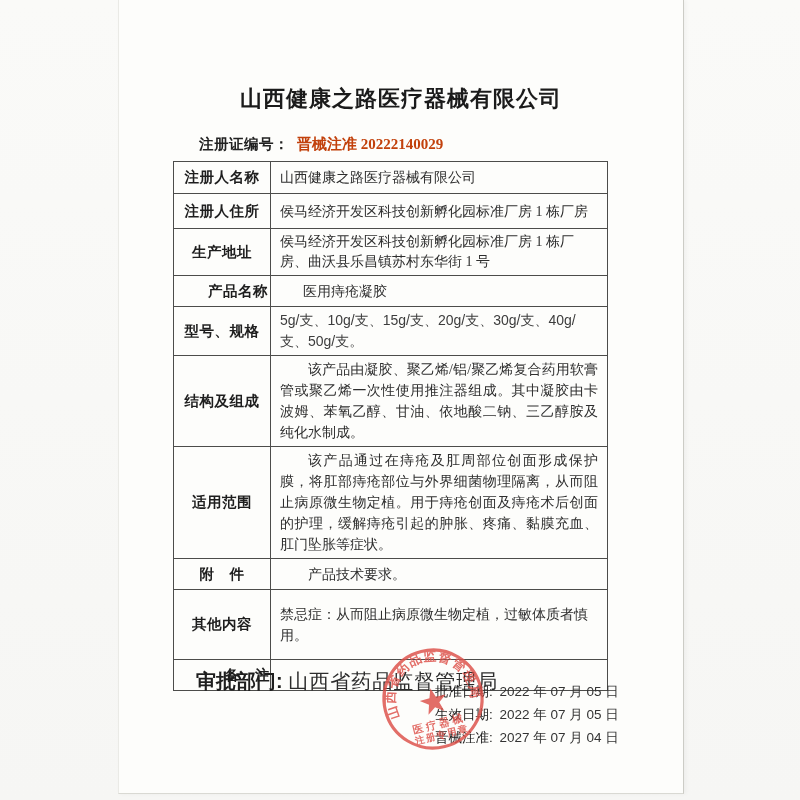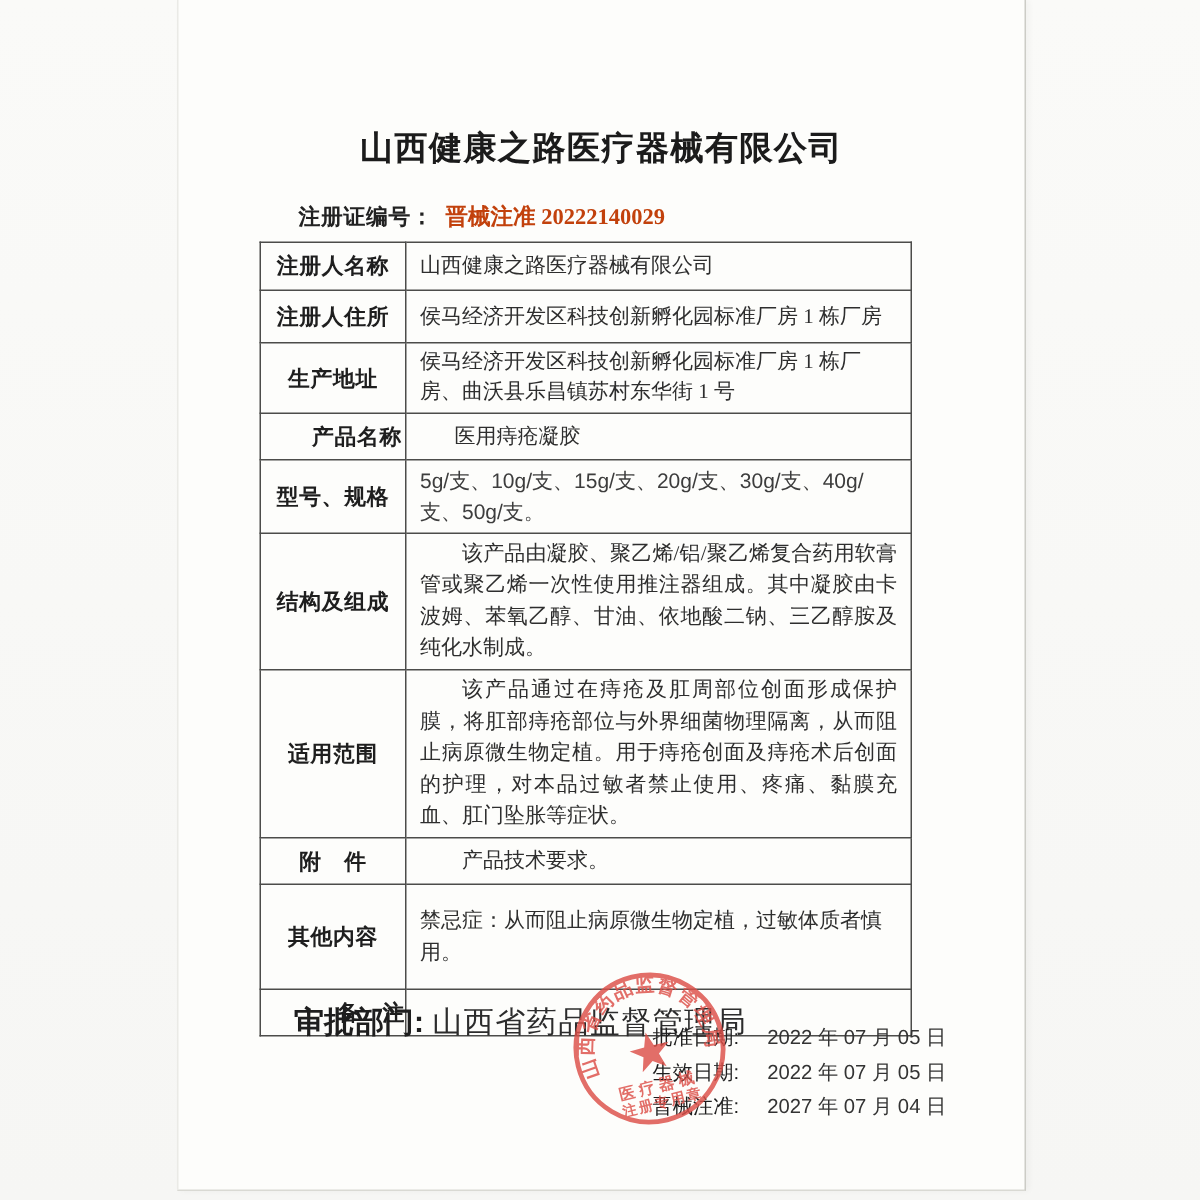--- a/index.html
+++ b/index.html
@@ -73,21 +73,21 @@
     font-size: 20px; color: #1e1e1e; white-space: nowrap;
   }
   .footer-dept .lbl { font-weight: bold; }
   .footer-dept .val { font-family: "Liberation Serif", serif; color: #2c2c2c; letter-spacing: 1px; }
   .footer-dates {
     position: absolute; left: 316px; top: 680px;
     font-size: 13.5px; color: #1e1e1e;
   }
   .footer-dates .date-row { height: 23px; line-height: 23px; white-space: nowrap; }
   .footer-dates .lbl { font-weight: normal; }
-  .footer-dates .val { color: #333; margin-left: 15px; }
+  .footer-dates .val { color: #333; margin-left: 3px; }
   .stamp {
     position: absolute; left: 373px; top: 639px; width: 120px; height: 120px;
     opacity: 0.82; pointer-events: none;
   }
 </style>
 </head>
 <body>
 
 <div class="page">
   <div class="paper">
@@ -119,21 +119,21 @@
       <tr class="r4">
         <td class="lbl-cell">型号、规格</td>
         <td class="val-cell">5g/支、10g/支、15g/支、20g/支、30g/支、40g/支、50g/支。</td>
       </tr>
       <tr class="r5">
         <td class="lbl-cell">结构及组成</td>
         <td class="val-cell indent">该产品由凝胶、聚乙烯/铝/聚乙烯复合药用软膏管或聚乙烯一次性使用推注器组成。其中凝胶由卡波姆、苯氧乙醇、甘油、依地酸二钠、三乙醇胺及纯化水制成。</td>
       </tr>
       <tr class="r6">
         <td class="lbl-cell">适用范围</td>
-        <td class="val-cell indent">该产品通过在痔疮及肛周部位创面形成保护膜，将肛部痔疮部位与外界细菌物理隔离，从而阻止病原微生物定植。用于痔疮创面及痔疮术后创面的护理，对本品过敏者禁止使用、疼痛、黏膜充血、肛门坠胀等症状。</td>
+        <td class="val-cell indent">该产品通过在痔疮及肛周部位创面形成保护膜，将肛部痔疮部位与外界细菌物理隔离，从而阻止病原微生物定植。用于痔疮创面及痔疮术后创面的护理，缓解痔疮引起的肿胀、疼痛、黏膜充血、肛门坠胀等症状。</td>
       </tr>
       <tr class="r7">
         <td class="lbl-cell">附　件</td>
         <td class="val-cell indent">产品技术要求。</td>
       </tr>
       <tr class="r8">
         <td class="lbl-cell">其他内容</td>
         <td class="val-cell">禁忌症：从而阻止病原微生物定植，过敏体质者慎用。</td>
       </tr>
       <tr class="r9">

